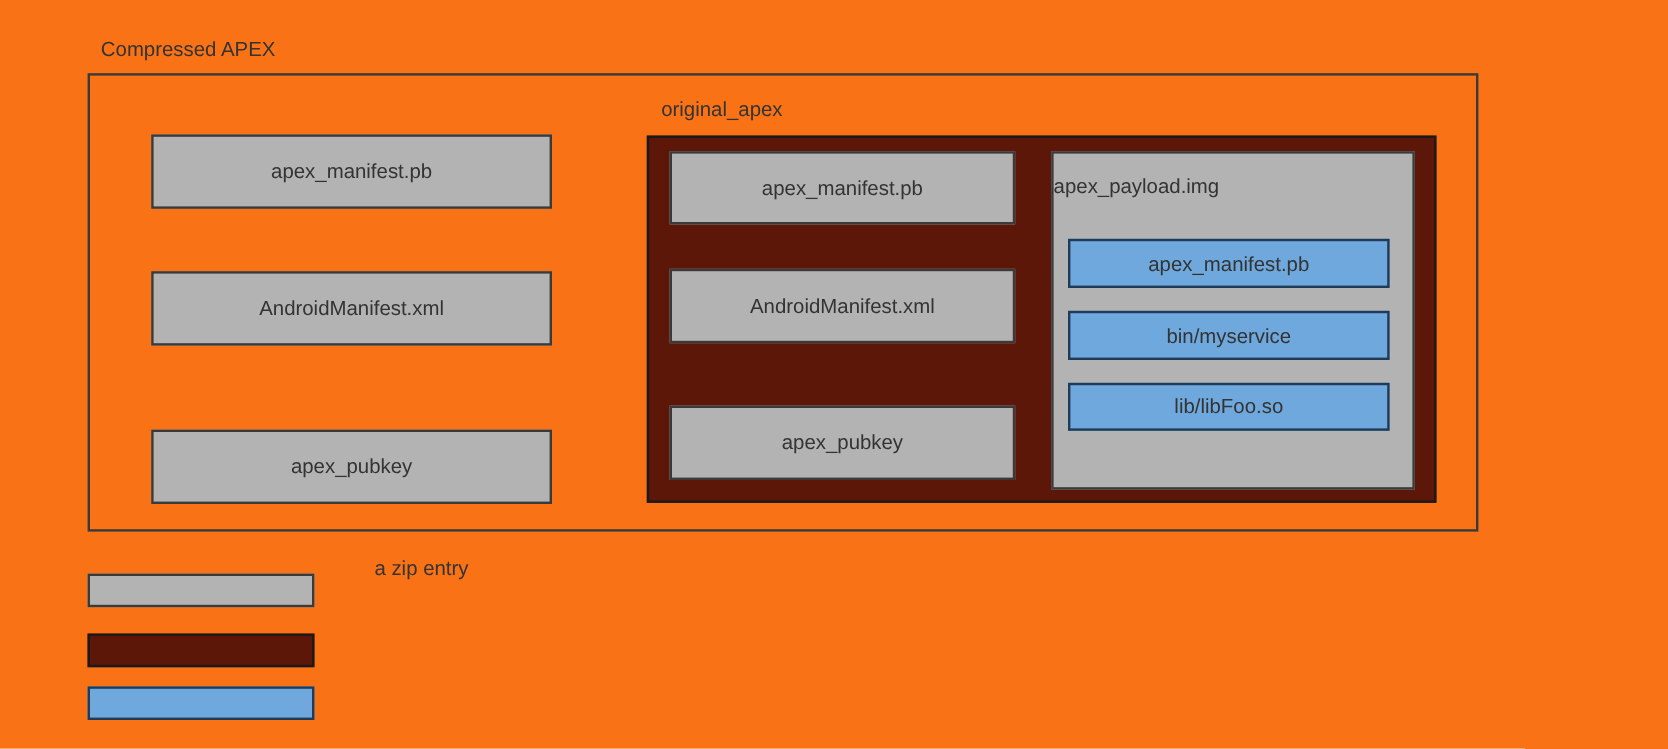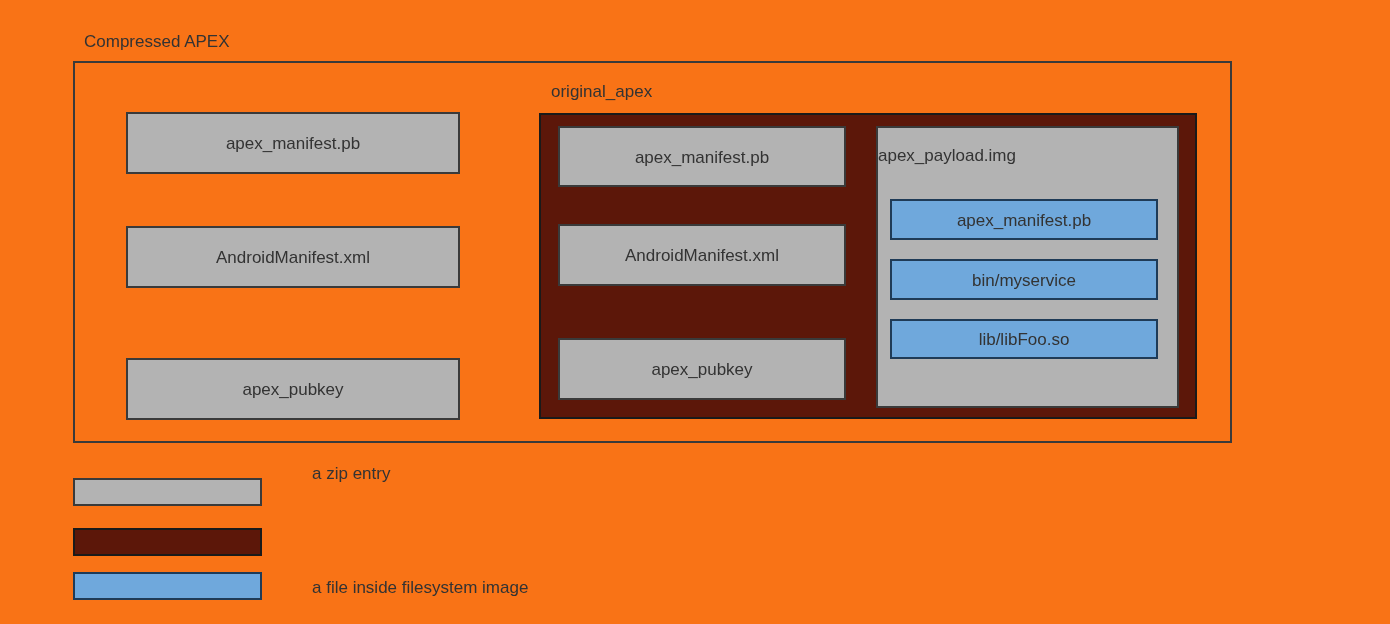--- a/index.html
+++ b/index.html
@@ -190,15 +190,14 @@
   <div class="fs-file" id="blue-2">
     <span class="lbl">bin/myservice</span>
   </div>
 
   <div class="legend-swatch sw-gray" id="sw-1"></div>
   <div class="legend-text" id="lt-1">a zip entry</div>
 
   <div class="legend-swatch sw-red" id="sw-2"></div>
 
   <div class="legend-swatch sw-blue" id="sw-3"></div>
-  <div class="legend-text" id="lt-3">a file inside filesystem image</div>
 
 </div>
 
 </body></html>

